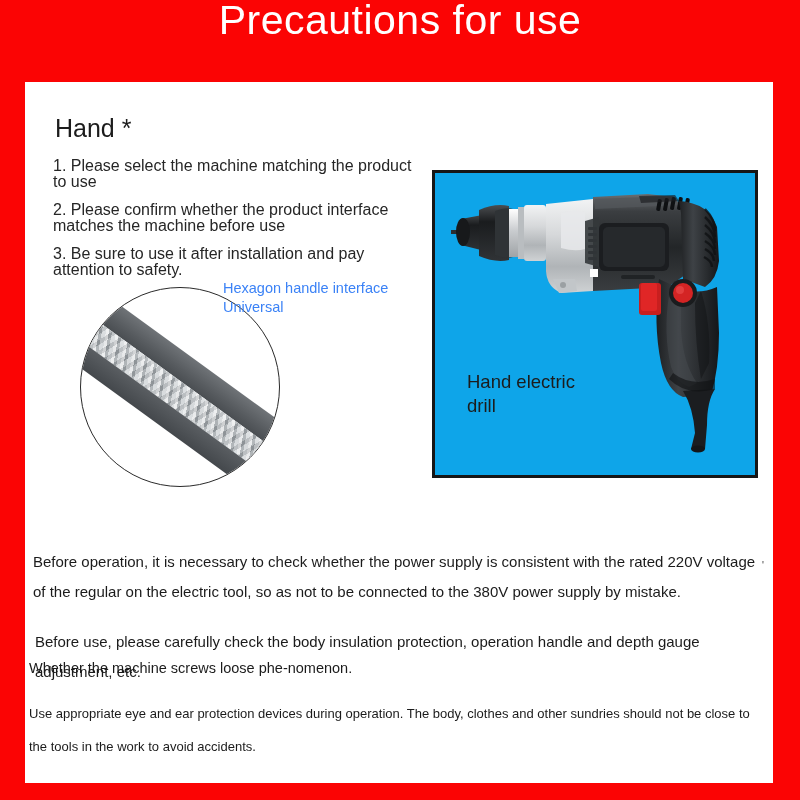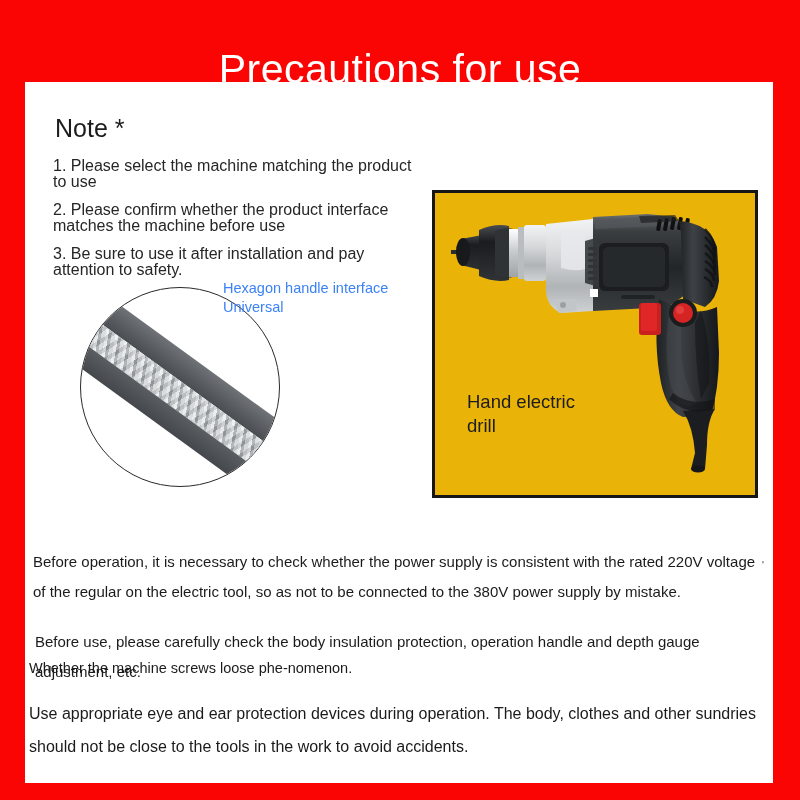--- a/index.html
+++ b/index.html
@@ -14,25 +14,25 @@
     position: relative;
     width: 800px;
     height: 800px;
     background: #fb0404;
     overflow: hidden;
   }
   
   #title-band {
     position: absolute;
     left: 0;
-    top: 8px;
+    top: 0;
     width: 800px;
     height: 82px;
     display: flex;
-    align-items: flex-end;
+    align-items: flex-start;
     justify-content: center;
   }
   #page-title {
     color: #ffffff;
     font-size: 41px;
     font-weight: 400;
     letter-spacing: 0.5px;
     line-height: 1;
     white-space: nowrap;
   }
@@ -140,23 +140,22 @@
   }
 
   
   #drill-panel {
     position: absolute;
     left: 407px;
     top: 88px;
     width: 320px;
     height: 302px;
     border: 3px solid #161616;
-    background: #eab308;
+    background: #0ea5e9;
     overflow: hidden;
-    margin-top: 20px;
   }
   #drill-label {
     position: absolute;
     left: 32px;
     top: 197px;
     font-size: 18.5px;
     color: #1c1c1c;
     line-height: 24px;
     white-space: nowrap;
   }
@@ -176,42 +175,42 @@
     line-height: 30px;
   }
   #para-1 { left: 8px;  top: 465px; width: 735px; }
   #para-2 { left: 10px; top: 545px; width: 733px; }
   #para-3 {
     left: 4px; top: 576px; width: 400px;
     font-size: 14.5px; line-height: 20px;
   }
   #para-4 {
     left: 4px; top: 615px; width: 730px;
-    font-size: 16px; line-height: 33px;
+    font-size: 13px; line-height: 33px;
   }
   .tiny-mark {
     position: absolute;
     left: 737px;
     top: 478px;
     font-size: 10px;
     color: #3a3a3a;
   }
 </style>
 </head>
 <body>
 
 <div id="page">
 
   <div id="title-band">
     <div id="page-title">Precautions for use</div>
   </div>
 
   <div id="content-panel">
 
-    <div id="note-heading">Note *</div>
+    <div id="note-heading">Hand *</div>
 
     <div id="note-list">
       <div class="note-item">1. Please select the machine matching the product to use</div>
       <div class="note-item">2. Please confirm whether the product interface matches the machine before use</div>
       <div class="note-item last">3. Be sure to use it after installation and pay attention to safety.</div>
     </div>
 
     <div id="hex-figure">
       <div id="hex-circle">
         <div id="hex-bar">

